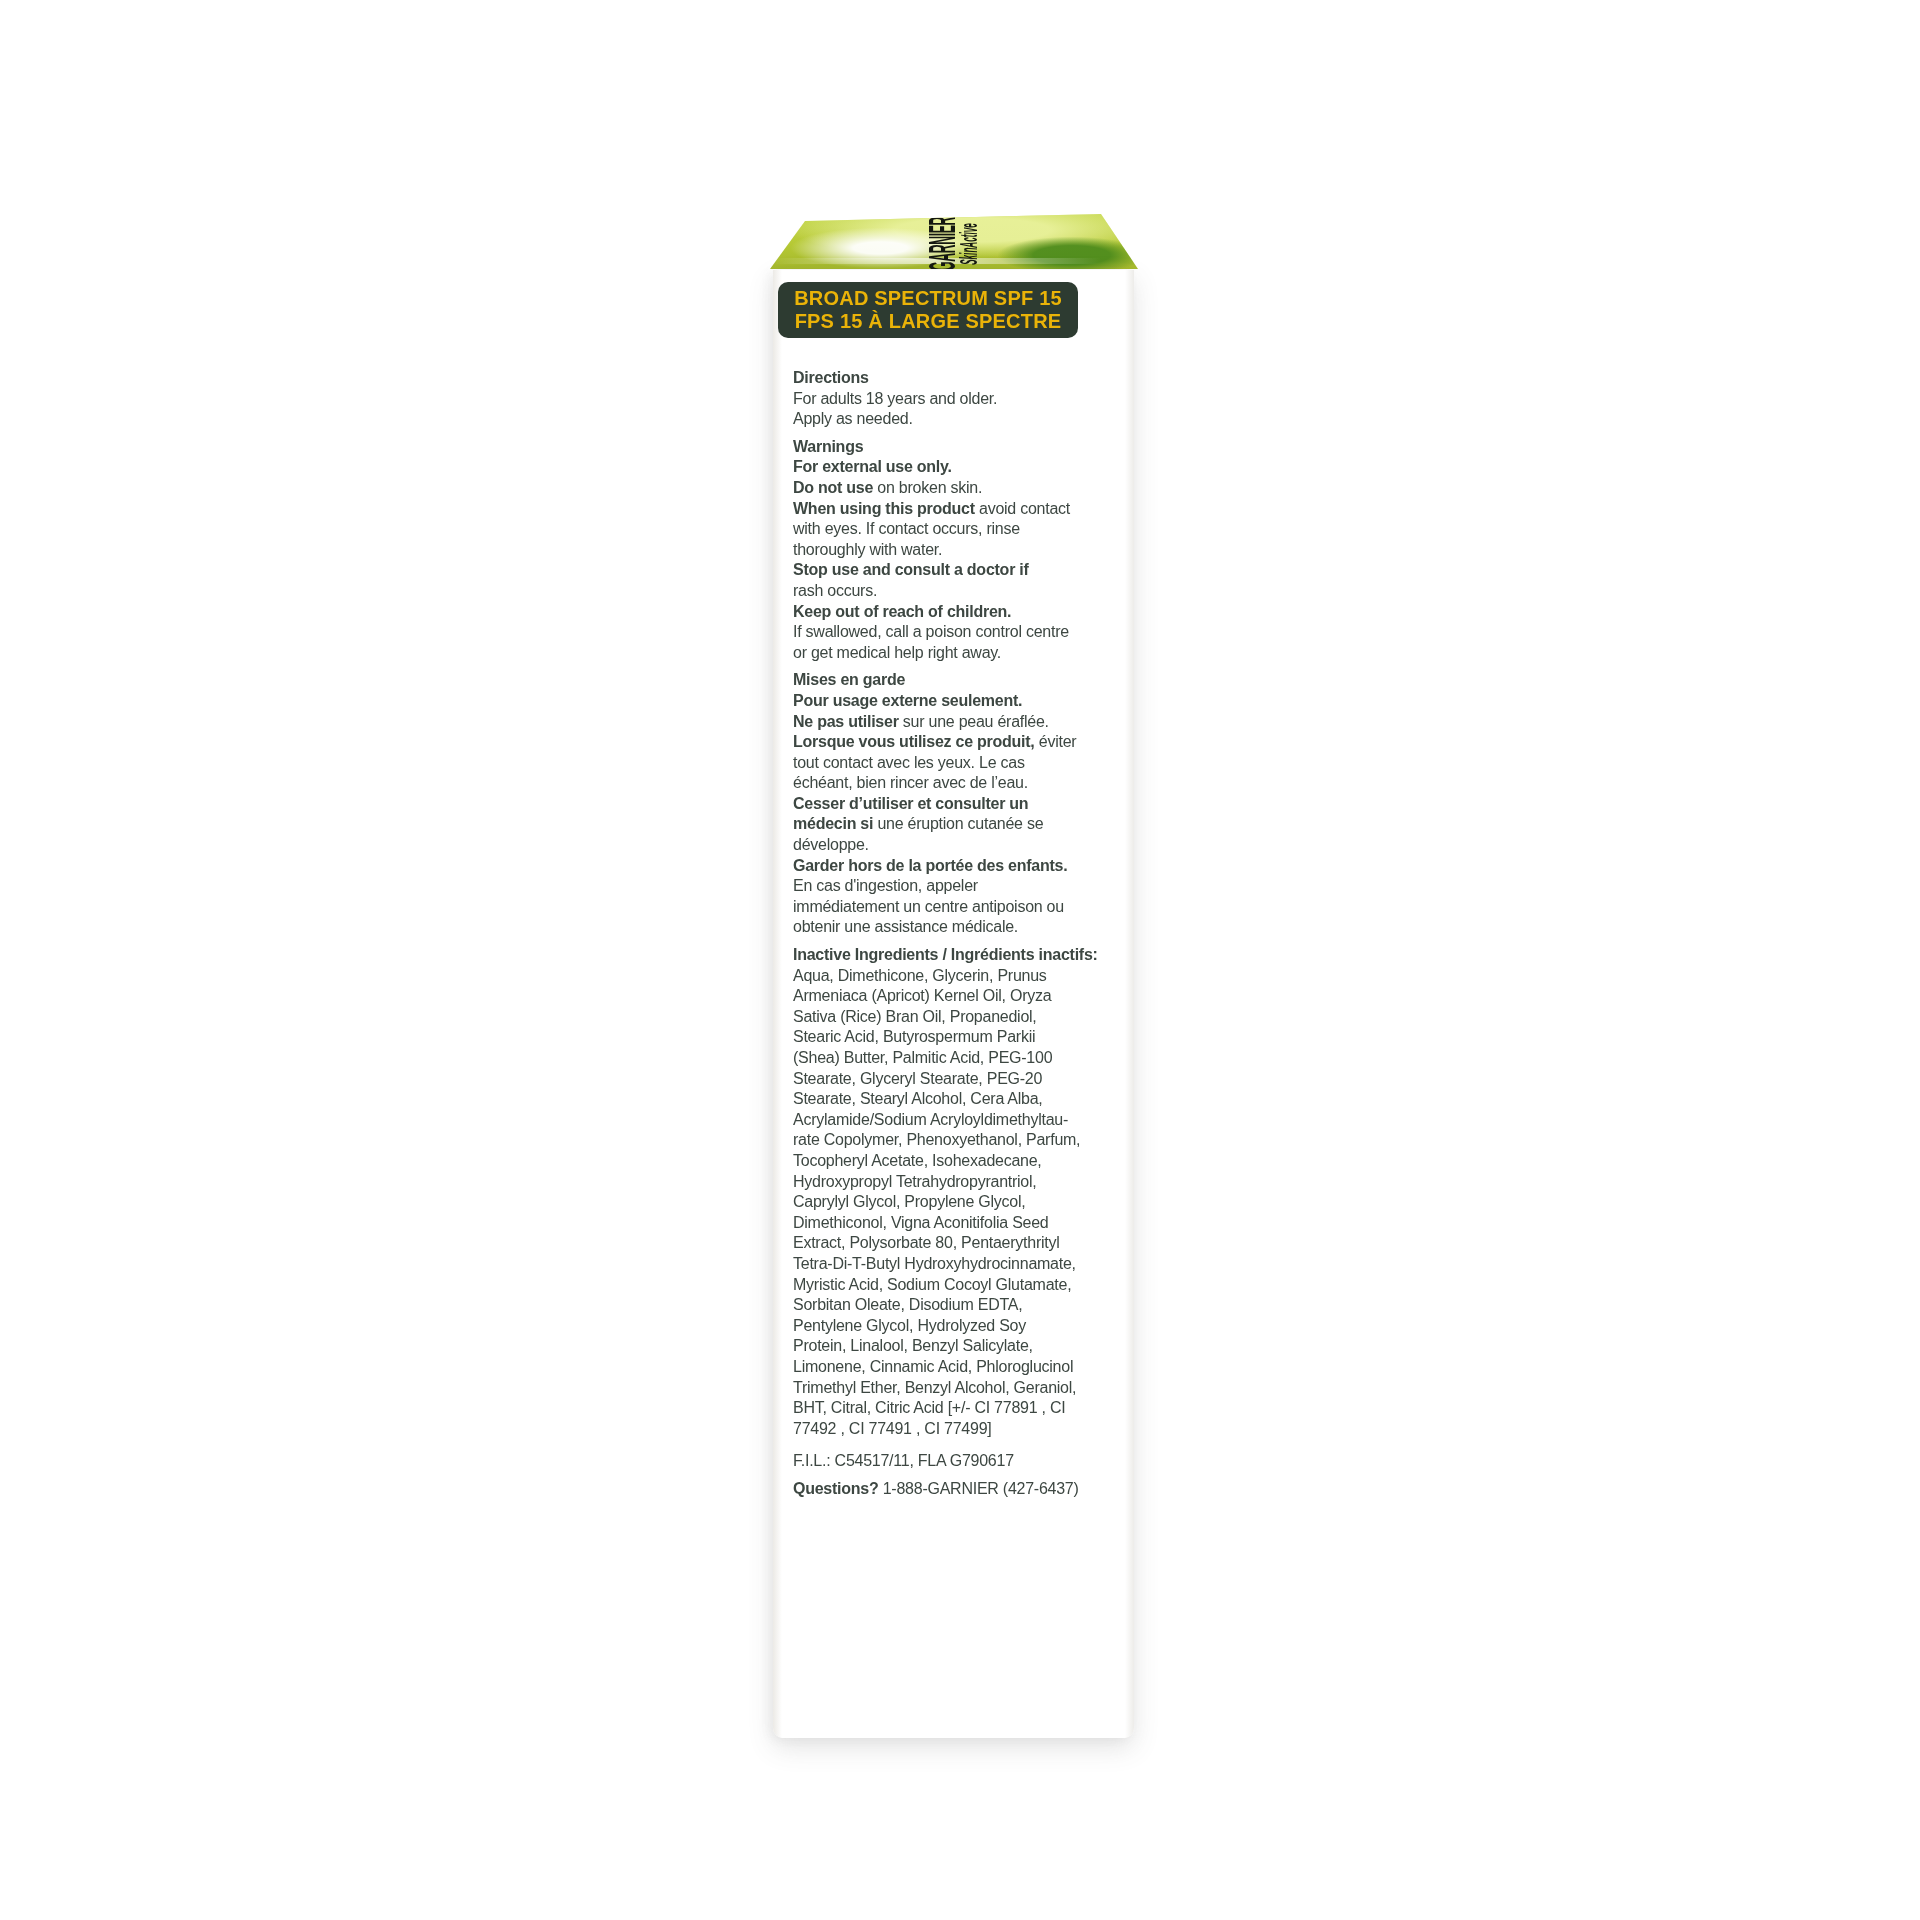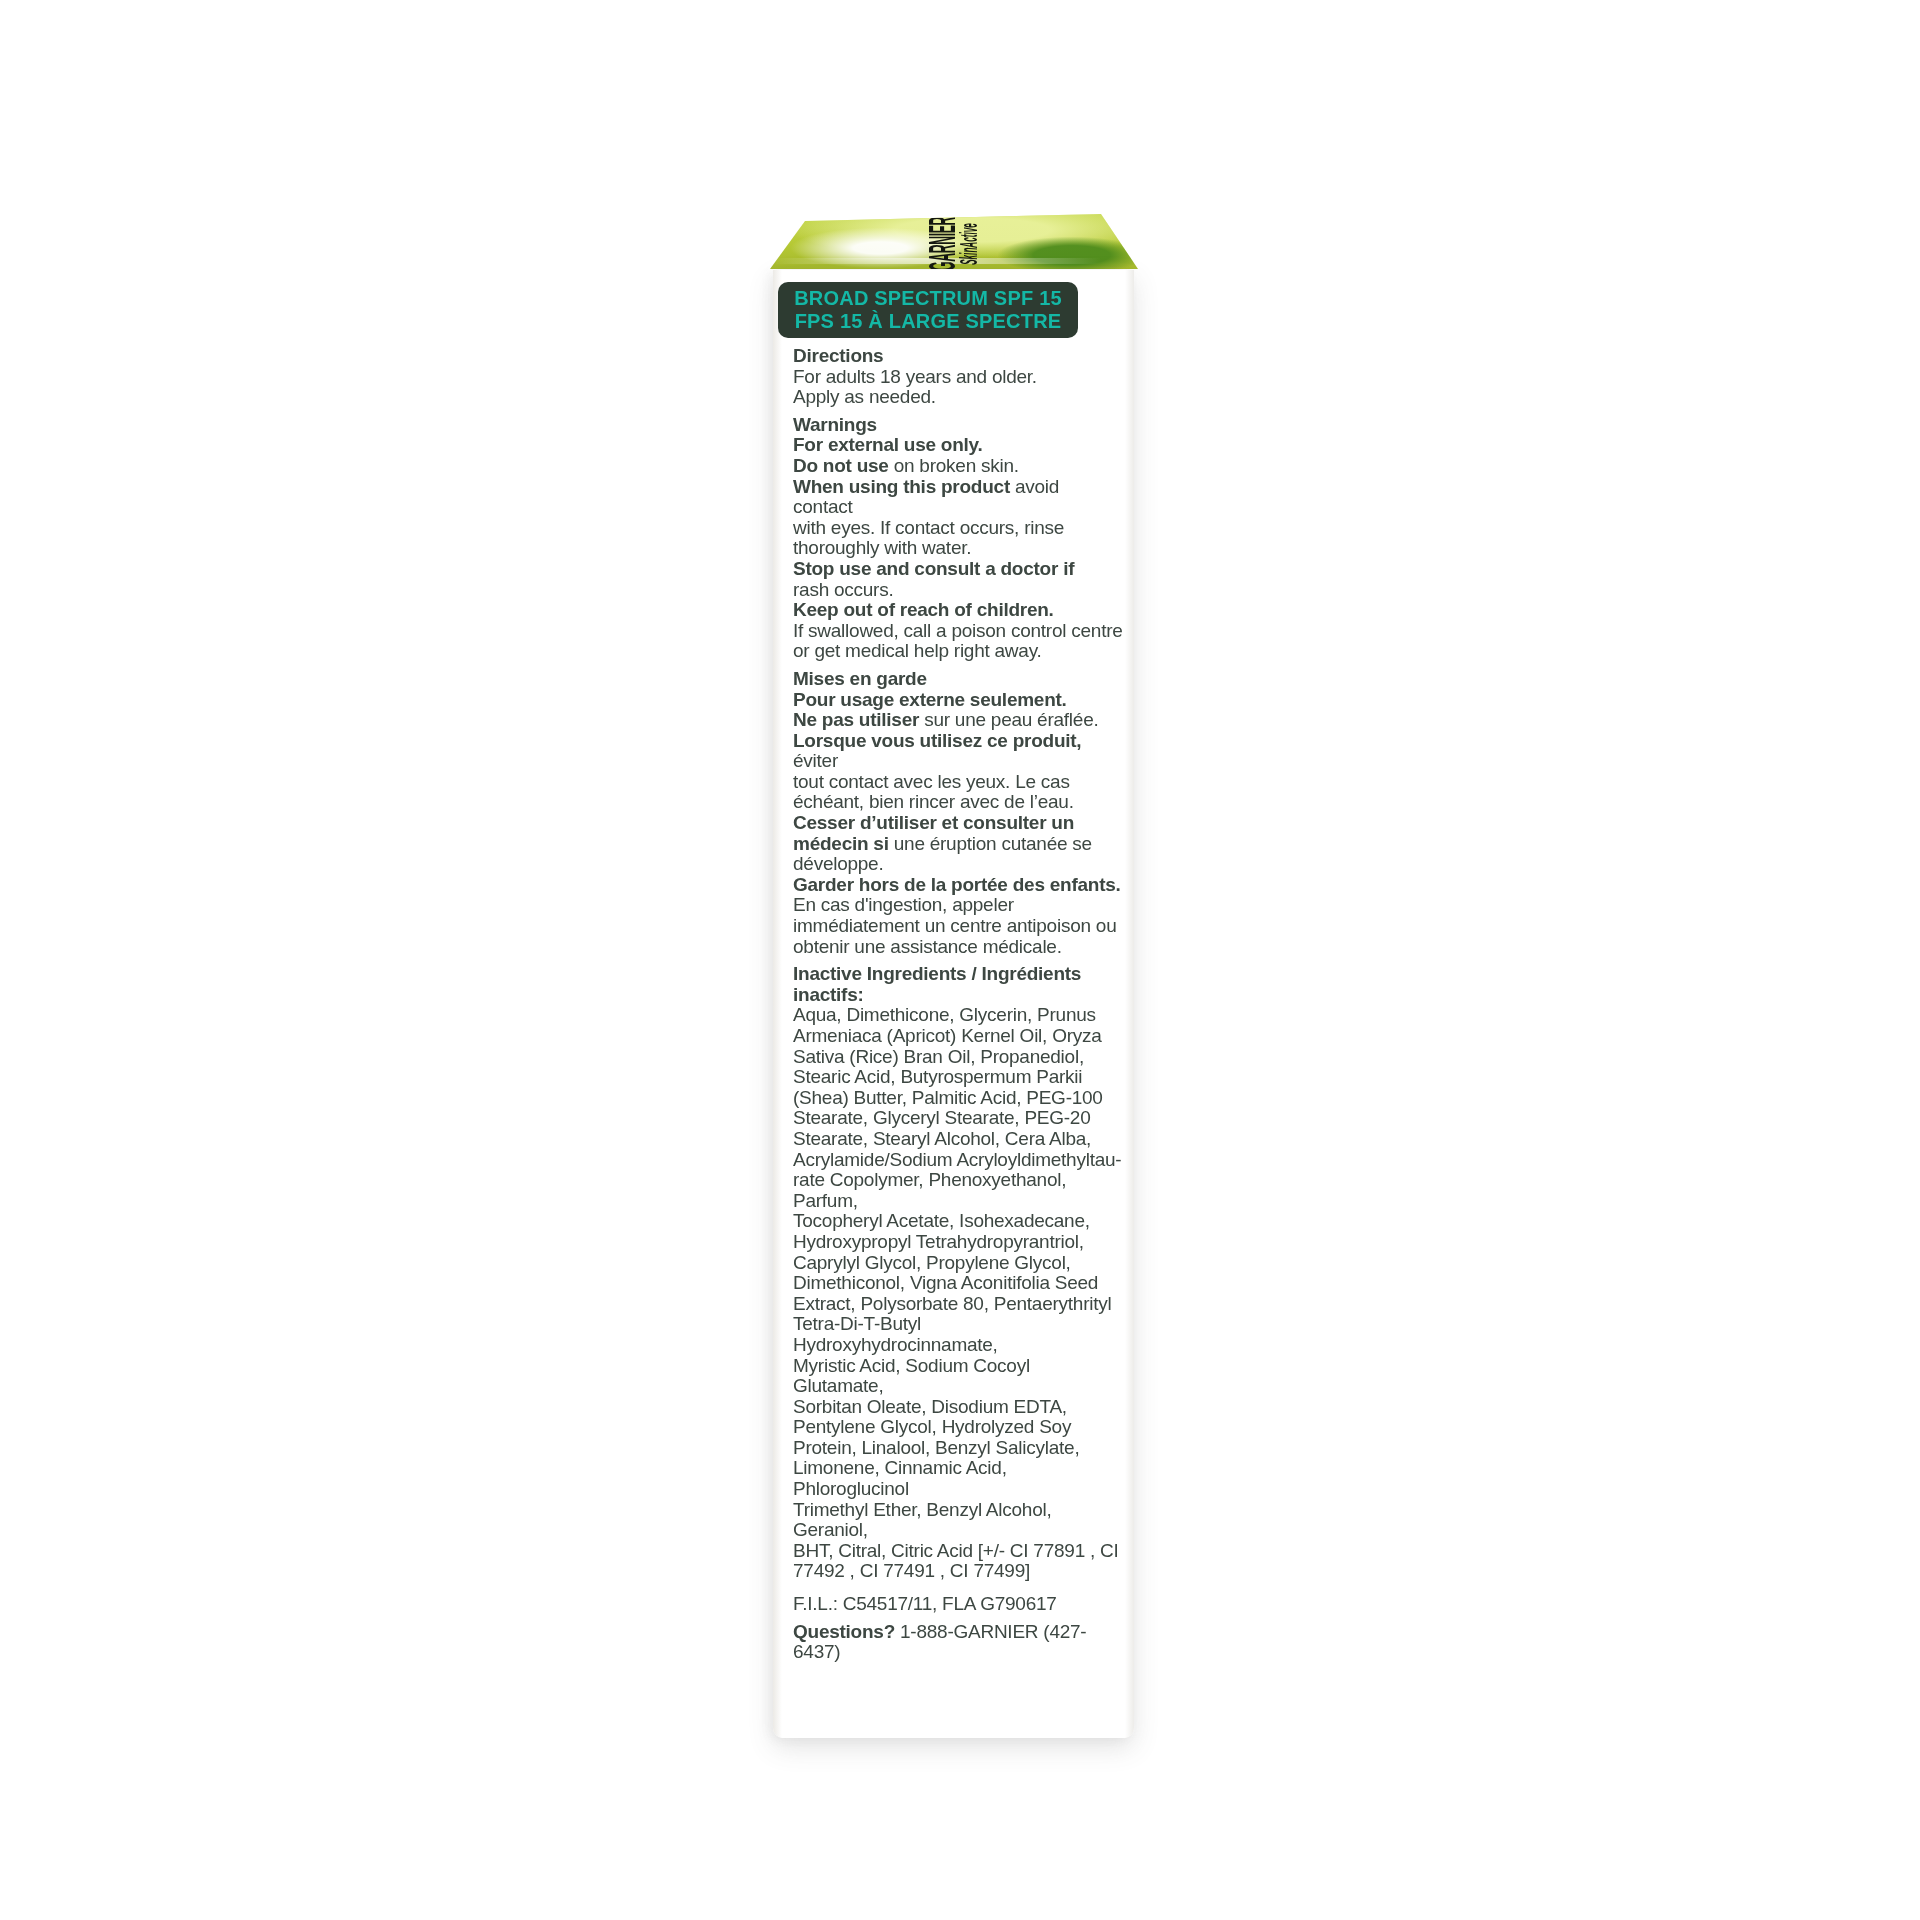--- a/index.html
+++ b/index.html
@@ -38,28 +38,28 @@
     background:linear-gradient(90deg, #eceae6 0px, #ffffff 9px, #ffffff 352px, #edece9 361px);
     border-radius:0 0 10px 10px;
     box-shadow:0 10px 26px rgba(90,90,85,.16), -4px 2px 10px rgba(120,120,110,.07);
   }
 
   
   .spf-banner {
     position:absolute; left:5px; top:12px; width:300px; height:56px;
     background:#2d3b31; border-radius:10px;
     display:flex; flex-direction:column; justify-content:center; align-items:center;
-    color:#14b8a6; font-weight:bold; font-size:20px; line-height:23px; letter-spacing:.2px;
+    color:#eab308; font-weight:bold; font-size:20px; line-height:23px; letter-spacing:.2px;
     text-align:center;
   }
 
   
   .label-text {
-    position:absolute; left:20px; top:76px; width:330px;
-    color:#3d4742; font-size:19px; line-height:20.6px; letter-spacing:-0.25px;
+    position:absolute; left:20px; top:98px; width:330px;
+    color:#3d4742; font-size:16px; line-height:20.6px; letter-spacing:-0.25px;
   }
   .label-text p.sec { margin:0 0 7px 0; }
   .label-text .b { font-weight:bold; }
   .label-text p.sec-fil { margin-top:12px; }
   .label-text p.sec-questions { }
 </style>
 </head>
 <body>
 
 <div class="stage">

